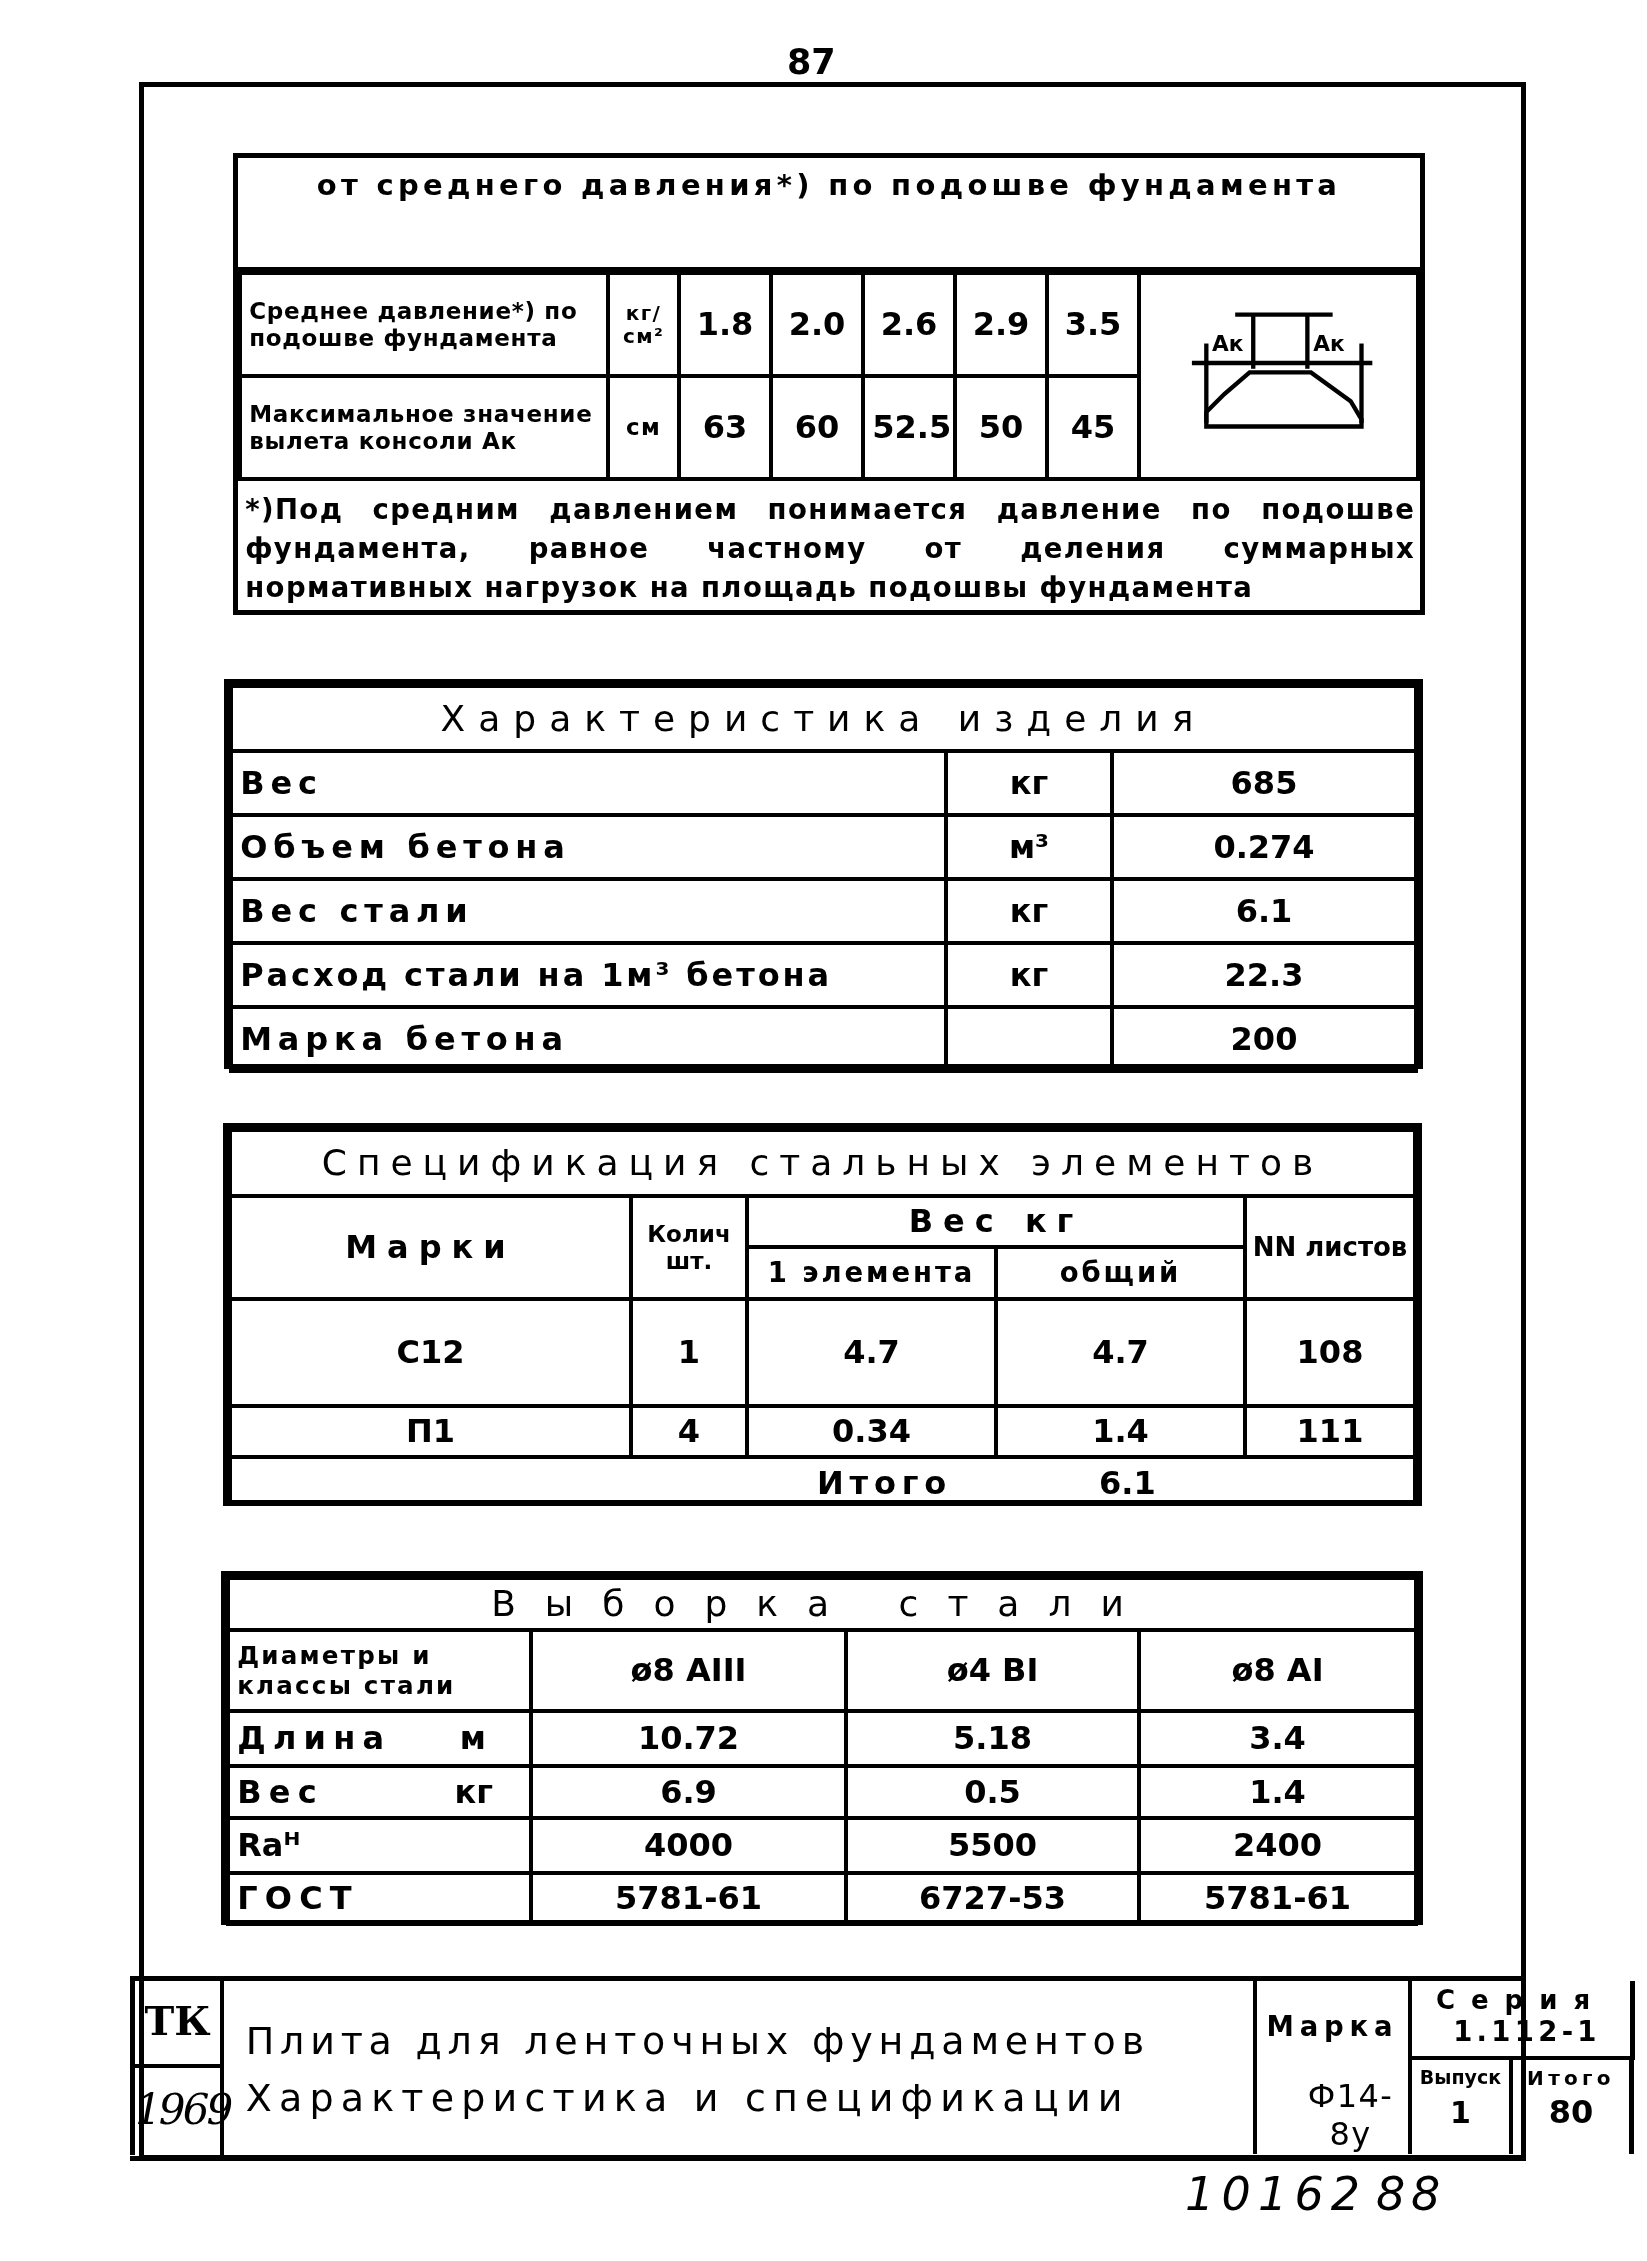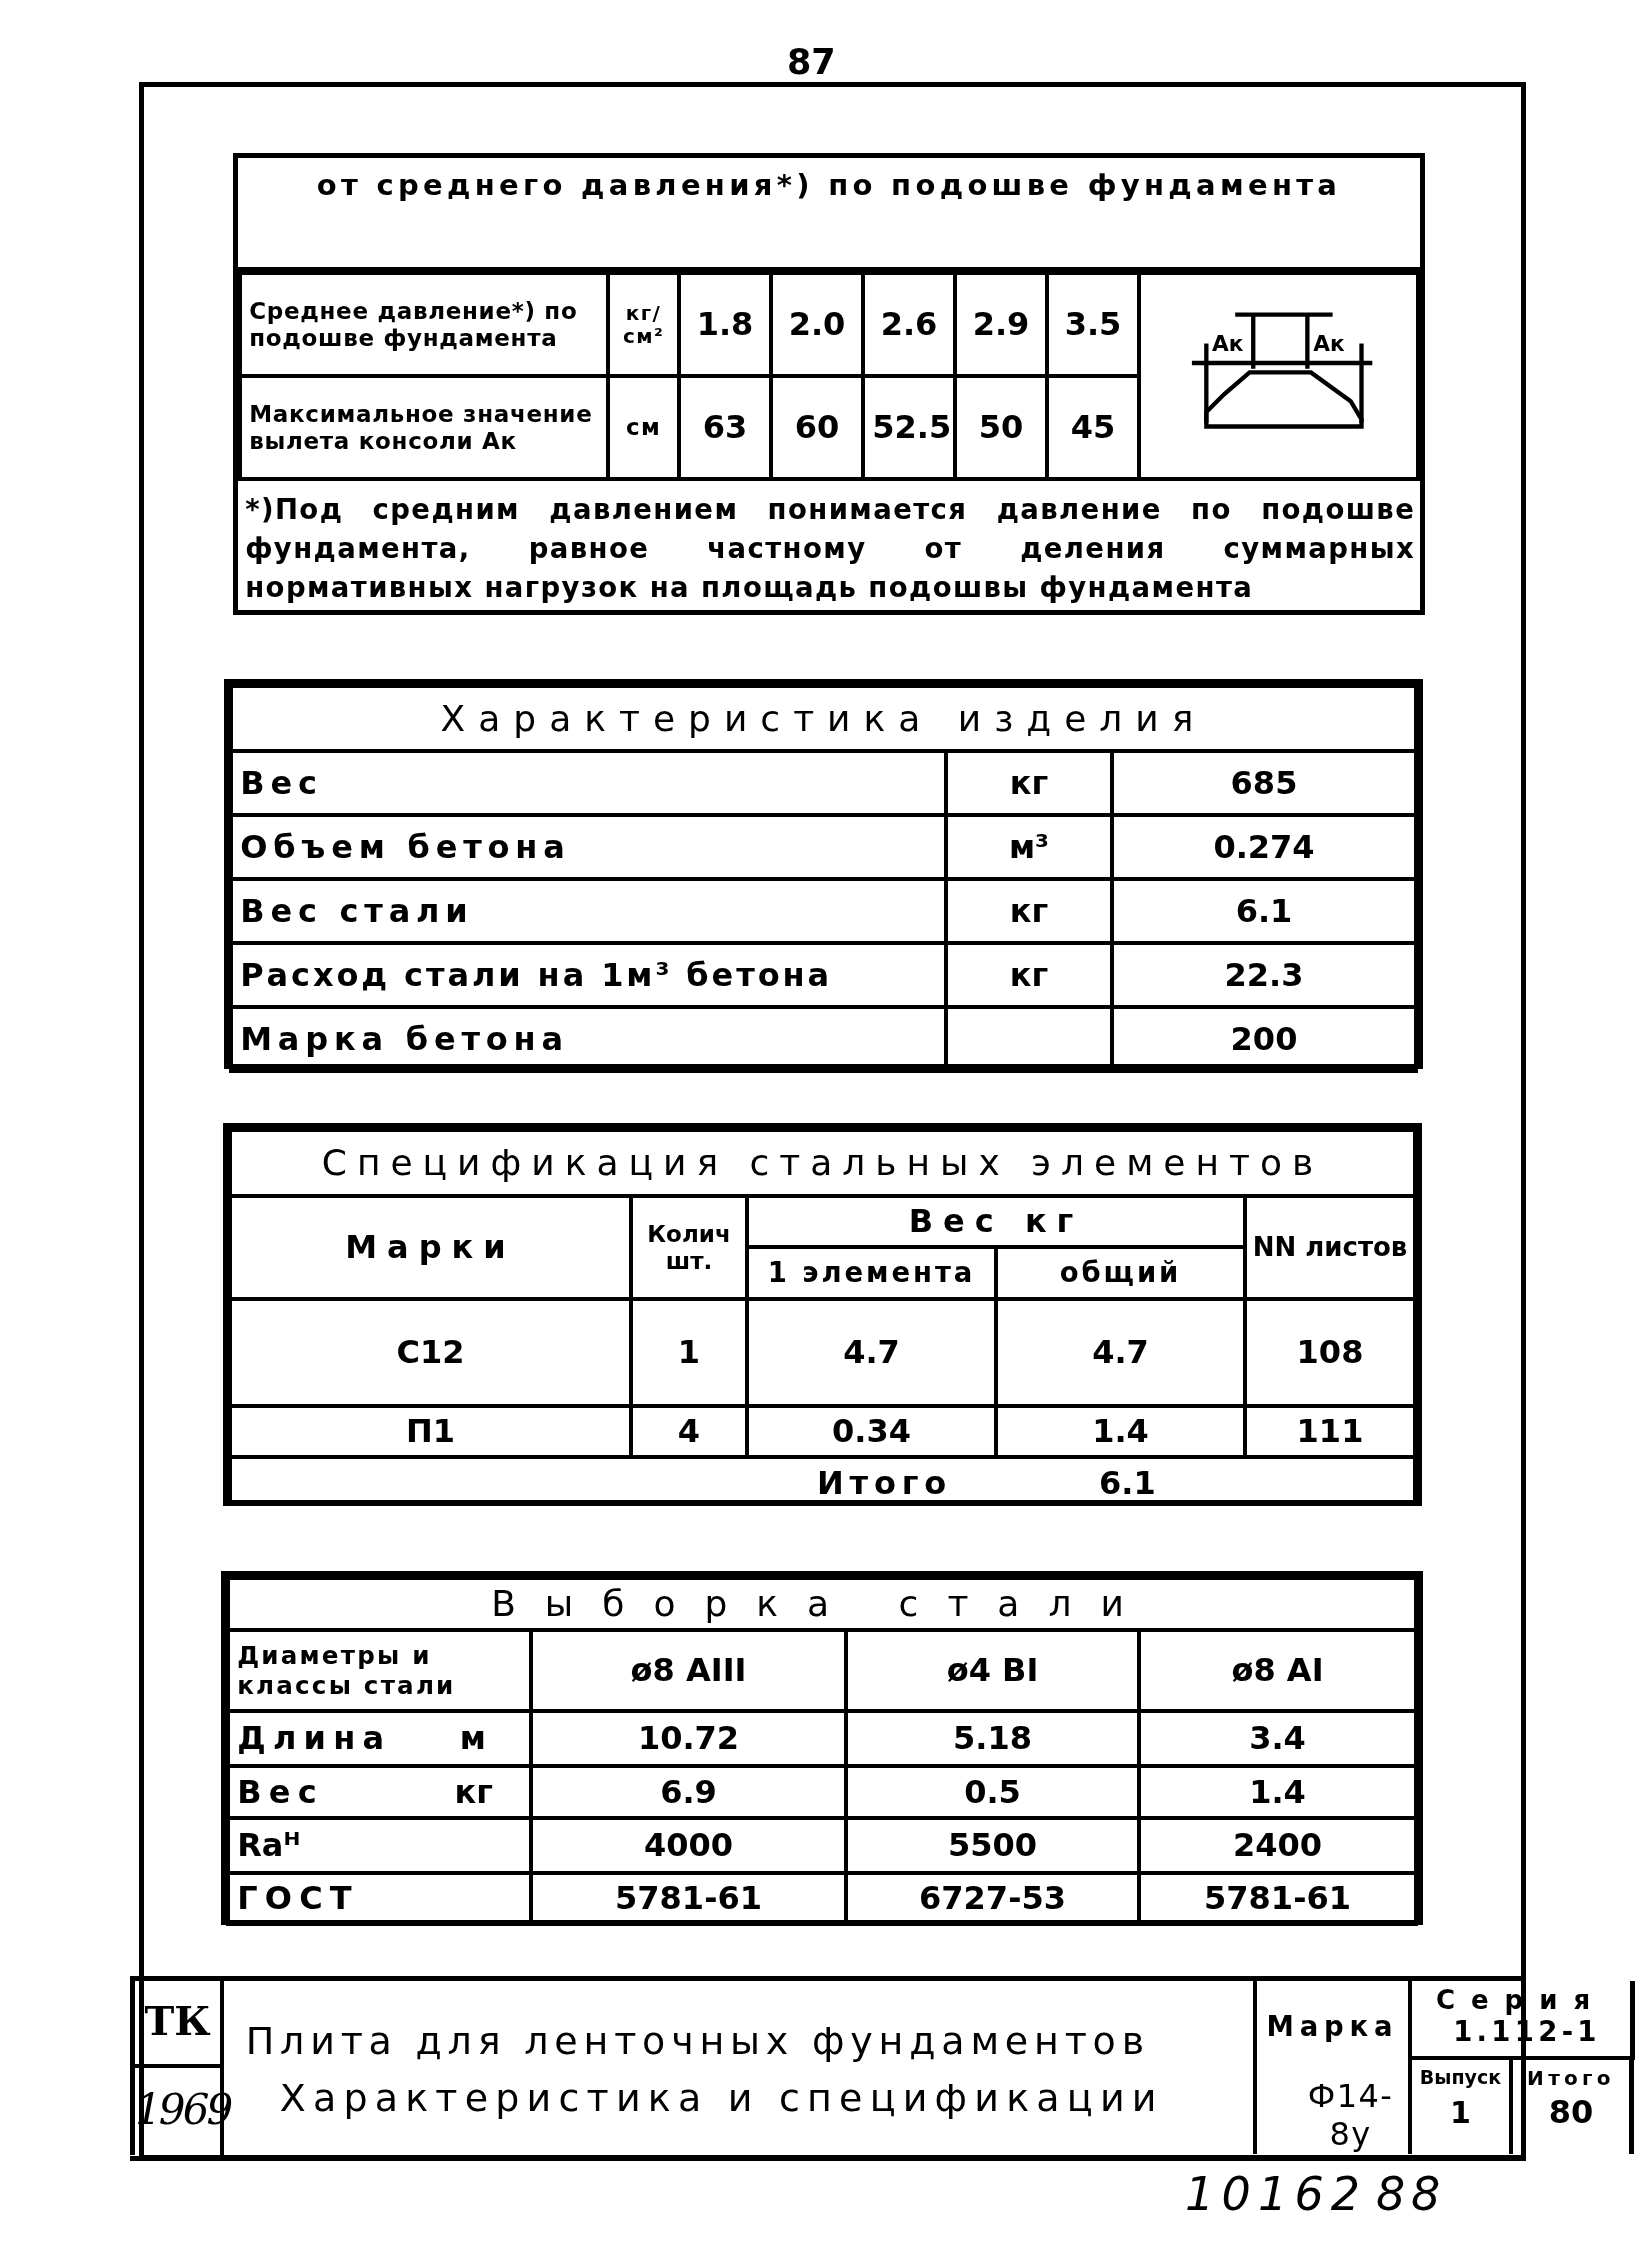--- a/index.html
+++ b/index.html
@@ -229,21 +229,21 @@
 
   <div class="abs" style="left:0; top:0; width:94px; height:87px; border-right:4.3px solid #000; border-bottom:4.3px solid #000; border-left:5.8px solid #000; text-align:center;">
     <span style="font-family:'DejaVu Serif',serif; font-weight:bold; font-size:40px; line-height:79px;">ТК</span>
   </div>
   <div class="abs" style="left:0; top:87px; width:94px; height:87px; border-right:4.3px solid #000; border-left:5.8px solid #000; text-align:center;">
     <span style="font-family:'DejaVu Serif',serif; font-style:italic; font-size:42px; line-height:84px; letter-spacing:-2.9px;">1969</span>
   </div>
 
   <div class="abs" style="left:94px; top:0; width:1033px; height:173px; border-right:4.3px solid #000;">
     <div style="position:absolute; left:21.7px; top:38px; font-family:'DejaVu Sans',sans-serif; font-size:38px; letter-spacing:5.8px; white-space:nowrap;">Плита для ленточных фундаментов</div>
-    <div style="position:absolute; left:21.7px; top:95px; font-family:'DejaVu Sans',sans-serif; font-size:38px; letter-spacing:7.2px; white-space:nowrap;margin-left:34px;">Характеристика и спецификации</div>
+    <div style="position:absolute; left:21.7px; top:95px; font-family:'DejaVu Sans',sans-serif; font-size:38px; letter-spacing:7.2px; white-space:nowrap;">Характеристика и спецификации</div>
   </div>
 
   <div class="abs" style="left:1127px; top:0; width:155px; height:173px; border-right:4.3px solid #000; text-align:center;">
     <div style="font-family:'DejaVu Sans',sans-serif; font-weight:bold; font-size:27.5px; letter-spacing:5.8px; margin-top:29px;">Марка</div>
     <div style="font-family:'DejaVu Sans',sans-serif; font-size:32px; letter-spacing:1.4px; margin-top:35px;margin-left:36px;">Ф14-8у</div>
   </div>
 
   <div class="abs" style="left:1282px; top:0; width:114px; height:79px; border-bottom:4.3px solid #000; border-right:5.8px solid #000; text-align:center;"></div>
   <div class="abs" style="left:1282px; top:0; width:223px; height:79px; border-bottom:4.3px solid #000; border-right:5.8px solid #000; text-align:center;">
     <div style="font-family:'DejaVu Sans',sans-serif; font-weight:bold; font-size:26px; letter-spacing:16px; margin-top:4.3px;">Серия</div>

